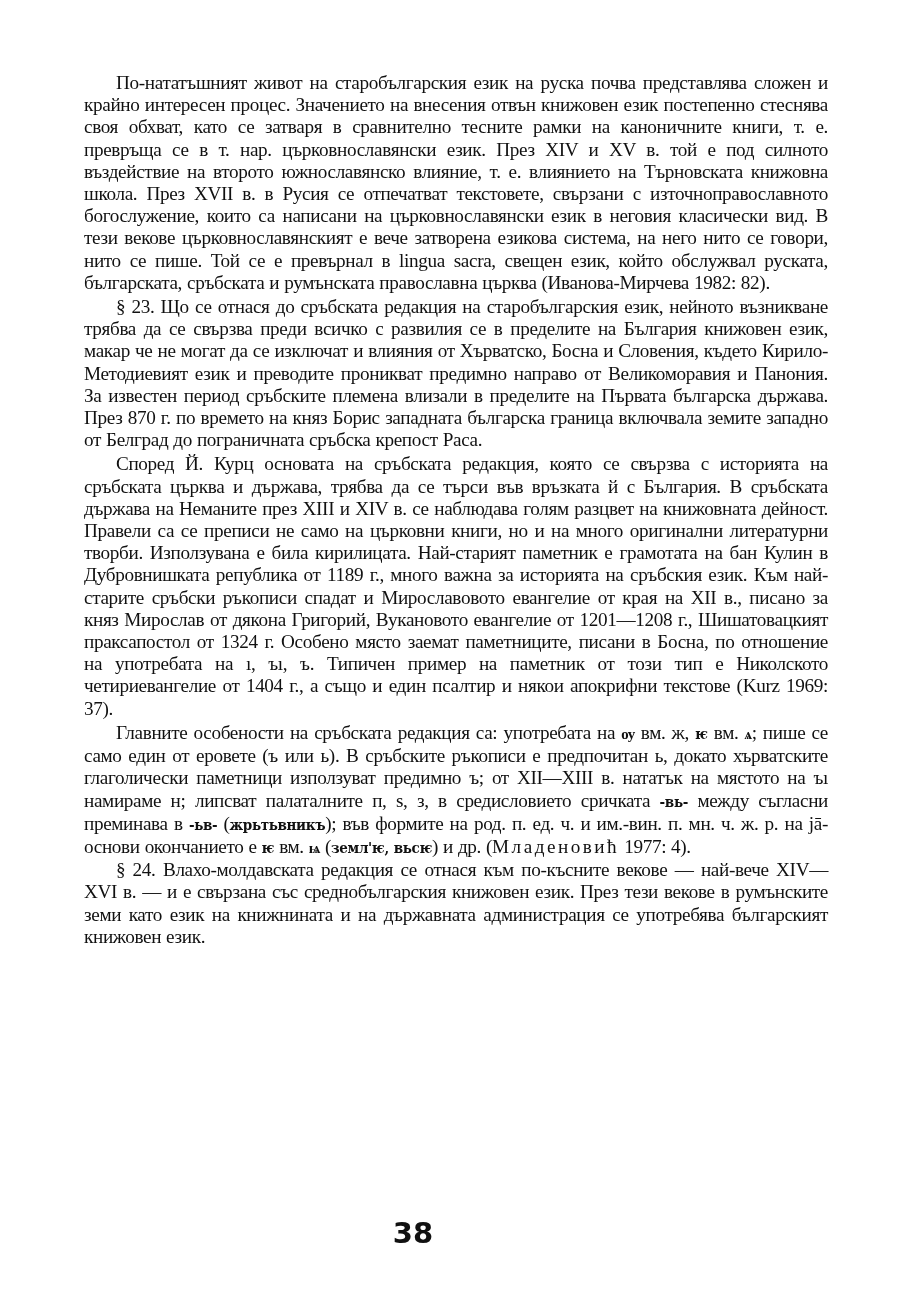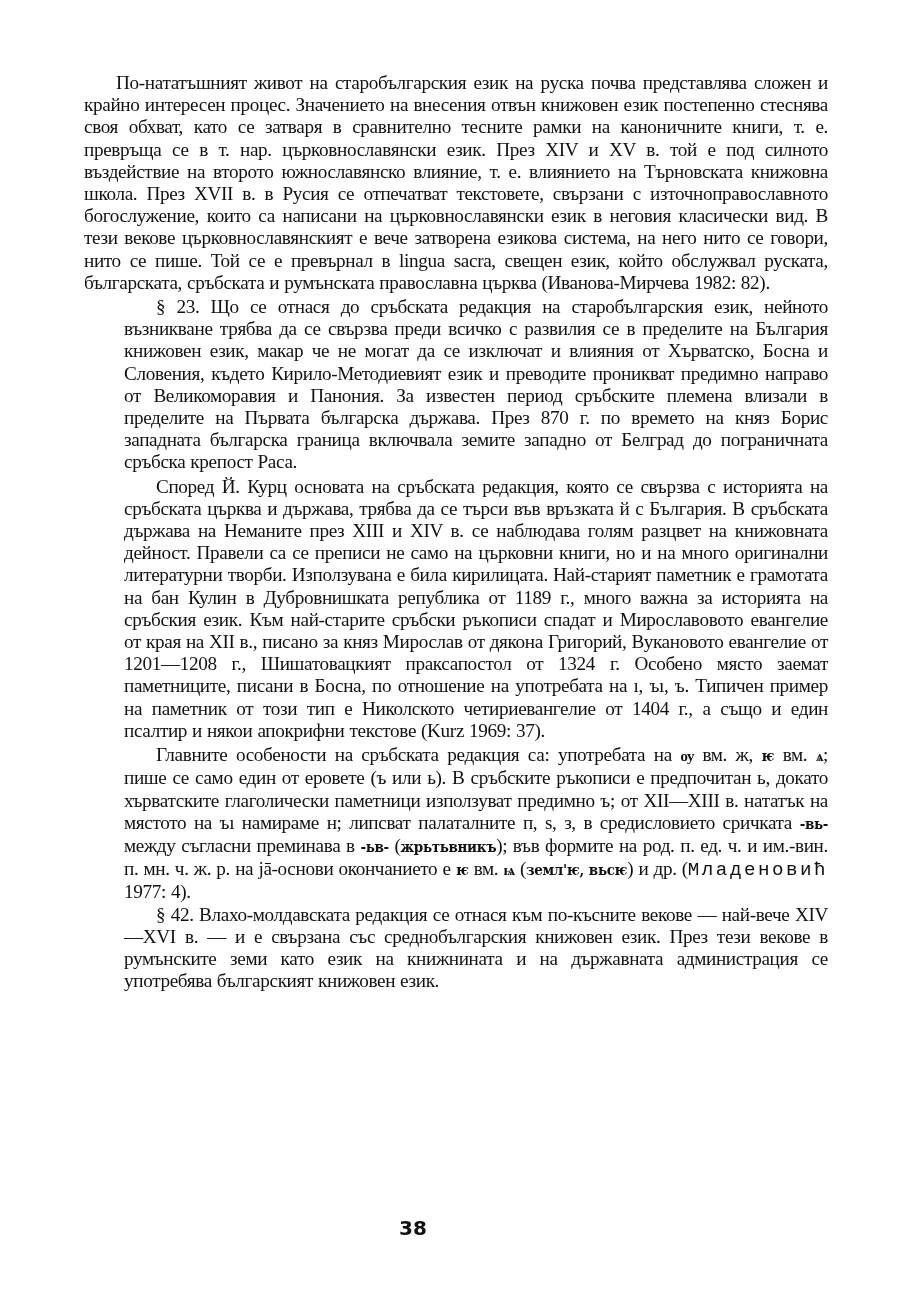--- a/index.html
+++ b/index.html
@@ -14,35 +14,35 @@
   .para {
     margin: 0;
     font-size: 19.2px;
     line-height: 22.2px;
     text-align: justify;
     text-indent: 32px;
     font-stretch: condensed;
     letter-spacing: -0.35px;
     word-spacing: 0.5px;
   }
-  .para + .para { margin-top: 0; margin-left: 40px; }
+  .para + .para { margin-top: 0; }
   .para.gap { margin-top: 2px; }
-  .spaced { letter-spacing: 2.5px; font-family: Liberation Mono, monospace; }
+  .spaced { letter-spacing: 2.5px; }
   .slav { font-family: "DejaVu Serif", serif; font-weight: bold; font-size: 15px; }
   .ital { }
   .page-number {
     position: absolute; left: 0; width: 826px; top: 1216px;
     text-align: center; font-family: "DejaVu Sans", sans-serif;
-    font-weight: bold; font-size: 20px; color: #111;
+    font-weight: bold; font-size: 29px; color: #111;
   }
 </style>
 </head>
 <body>
 
 <div class="page">
   <p class="para">По-нататъшният живот на старобългарския език на руска почва представлява сложен и крайно интересен процес. Значението на внесения отвън книжовен език постепенно стеснява своя обхват, като се затваря в сравнително тесните рамки на каноничните книги, т. е. превръща се в т. нар. църковнославянски език. През XIV и XV в. той е под силното въздействие на второто южнославянско влияние, т. е. влиянието на Търновската книжовна школа. През XVII в. в Русия се отпечатват текстовете, свързани с източноправославното богослужение, които са написани на църковнославянски език в неговия класически вид. В тези векове църковнославянският е вече затворена езикова система, на него нито се говори, нито се пише. Той се е превърнал в lingua sacra, свещен език, който обслужвал руската, българската, сръбската и румънската православна църква (Иванова-Мирчева 1982: 82).</p>
   <p class="para gap">§ 23. Що се отнася до сръбската редакция на старобългарския език, нейното възникване трябва да се свързва преди всичко с развилия се в пределите на България книжовен език, макар че не могат да се изключат и влияния от Хърватско, Босна и Словения, където Кирило-Методиевият език и преводите проникват предимно направо от Великоморавия и Панония. За известен период сръбските племена влизали в пределите на Първата българска държава. През 870 г. по времето на княз Борис западната българска граница включвала земите западно от Белград до пограничната сръбска крепост Раса.</p>
   <p class="para gap">Според Й. Курц основата на сръбската редакция, която се свързва с историята на сръбската църква и държава, трябва да се търси във връзката й с България. В сръбската държава на Неманите през XIII и XIV в. се наблюдава голям разцвет на книжовната дейност. Правели са се преписи не само на църковни книги, но и на много оригинални литературни творби. Използувана е била кирилицата. Най-старият паметник е грамотата на бан Кулин в Дубровнишката република от 1189 г., много важна за историята на сръбския език. Към най-старите сръбски ръкописи спадат и Мирославовото евангелие от края на XII в., писано за княз Мирослав от дякона Григорий, Вукановото евангелие от 1201—1208 г., Шишатовацкият праксапостол от 1324 г. Особено място заемат паметниците, писани в Босна, по отношение на употребата на ı, ъı, ъ. Типичен пример на паметник от този тип е Николското четириевангелие от 1404 г., а също и един псалтир и някои апокрифни текстове (Kurz 1969: 37).</p>
   <p class="para gap"><span>Главните особености на сръбската редакция са: употребата на </span><span class="slav">ѹ</span><span> вм. ж, </span><span class="slav">ѥ</span><span> вм. </span><span class="slav">ѧ</span><span>; пише се само един от еровете (ъ или ь). В сръбските ръкописи е предпочитан ь, докато хърватските глаголически паметници използуват предимно ъ; от XII—XIII в. нататък на мястото на ъı намираме н; липсват палаталните п, ѕ, з, в средисловието сричката </span><span class="slav">-вь-</span><span> между съгласни преминава в </span><span class="slav">-ьв-</span><span> (</span><span class="slav">жрьтьвникъ</span><span>); във формите на род. п. ед. ч. и им.-вин. п. мн. ч. ж. р. на </span><span class="ital">jā</span><span>-основи окончанието е </span><span class="slav">ѥ</span><span> вм. </span><span class="slav">ѩ</span><span> (</span><span class="slav">земл'ѥ, вьсѥ</span><span>) и др. (</span><span class="spaced">Младеновић</span><span> 1977: 4).</span></p>
-  <p class="para">§ 42. Влахо-молдавската редакция се отнася към по-късните векове — най-вече XIV—XVI в. — и е свързана със среднобългарския книжовен език. През тези векове в румънските земи като език на книжнината и на държавната администрация се употребява българският книжовен език.</p>
+  <p class="para">§ 24. Влахо-молдавската редакция се отнася към по-късните векове — най-вече XIV—XVI в. — и е свързана със среднобългарския книжовен език. През тези векове в румънските земи като език на книжнината и на държавната администрация се употребява българският книжовен език.</p>
 </div>
 
 <div class="page-number">38</div>
 
 </body></html>

